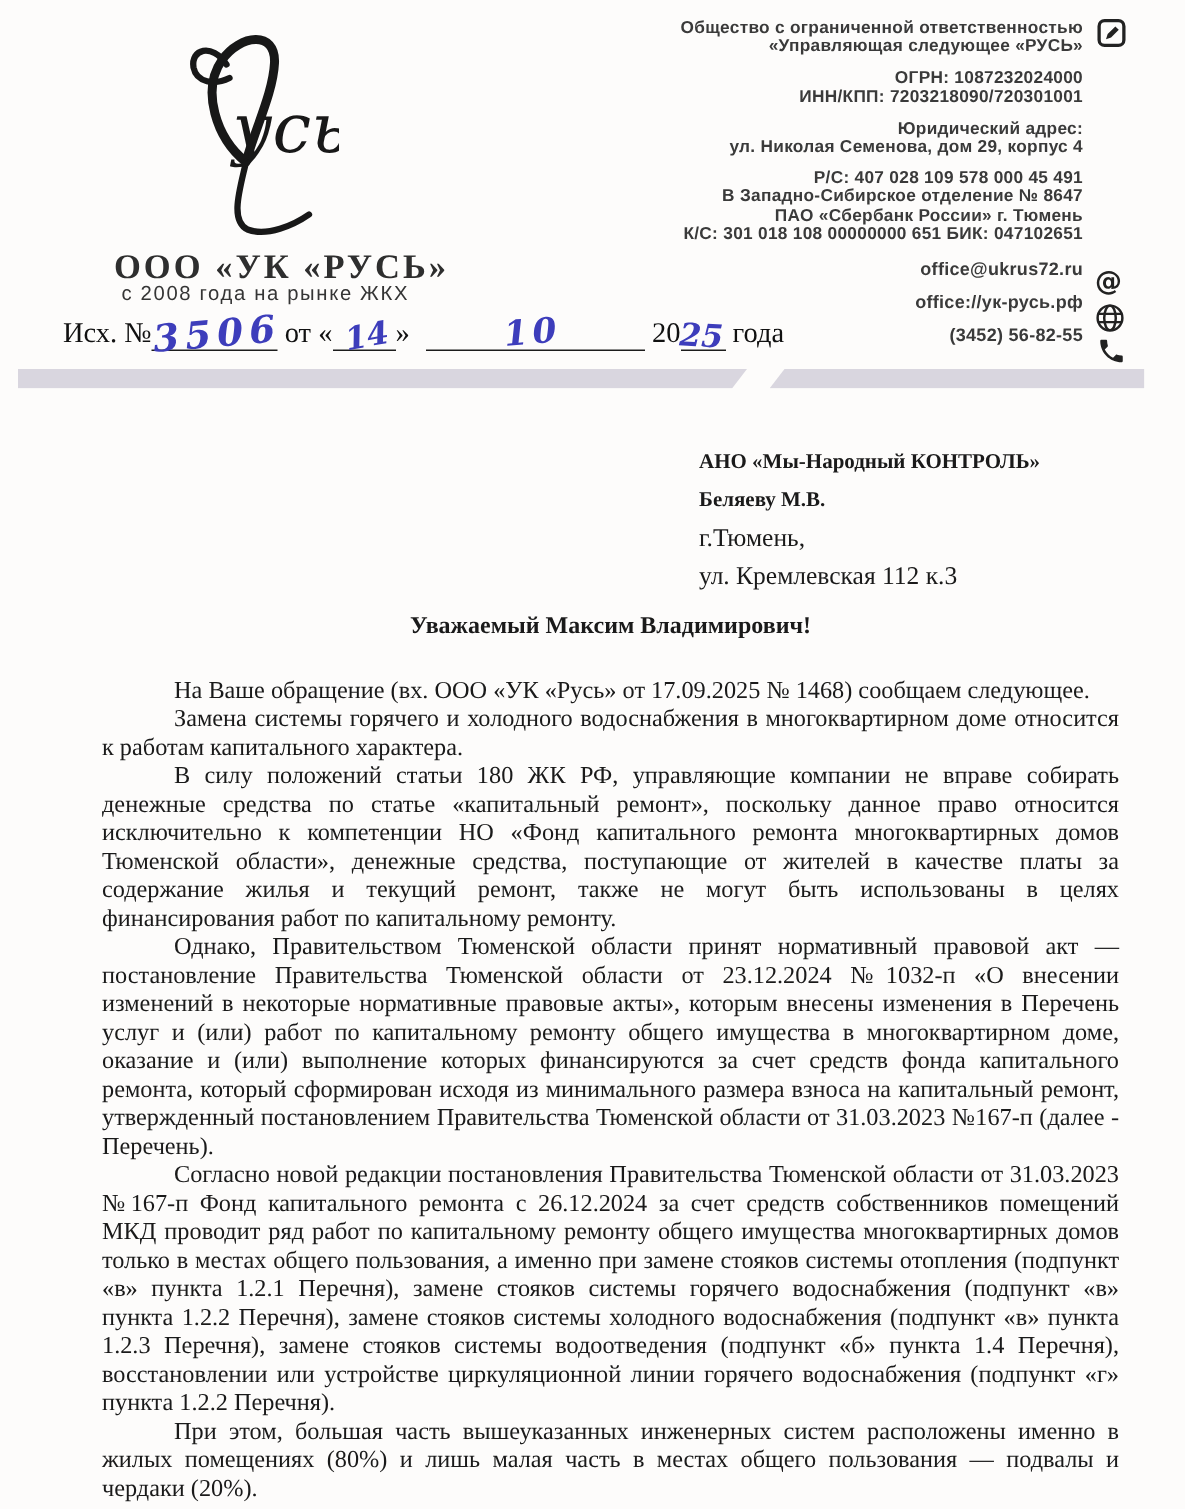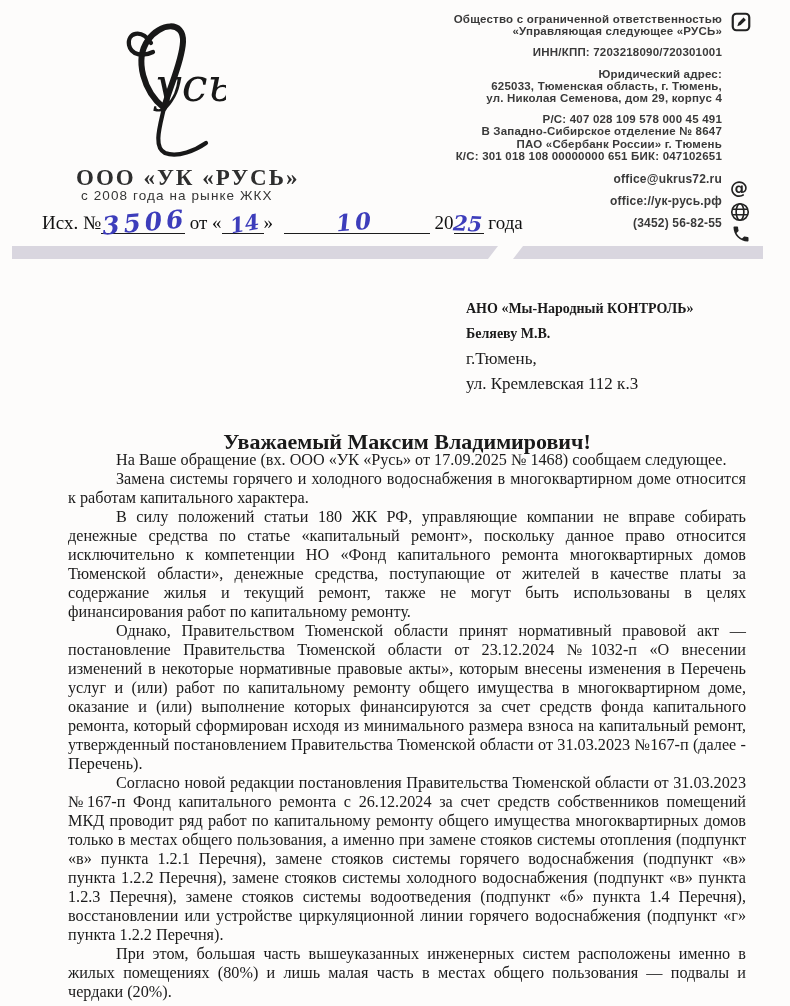--- a/index.html
+++ b/index.html
@@ -57,22 +57,22 @@
   
   .sep{position:absolute;top:246px;height:13px;background:#d9d6df;}
   .sep-left{left:12px;width:486px;clip-path:polygon(0 0,100% 0,calc(100% - 10px) 100%,0 100%);}
   .sep-right{left:513px;width:250px;clip-path:polygon(10px 0,100% 0,100% 100%,0 100%);}
   
   .recipient{
     position:absolute;left:466px;top:296px;font-size:17px;line-height:25px;
   }
   .recipient .b{font-weight:700;font-size:14px;}
   .salutation{
-    position:absolute;left:68px;top:429px;width:678px;text-align:center;
-    font-weight:700;font-size:22px;
+    position:absolute;left:68px;top:409px;width:678px;text-align:center;
+    font-weight:700;font-size:16px;
   }
   .letter-body{
     position:absolute;left:68px;top:451px;width:678px;
     font-size:16.2px;line-height:19px;text-align:justify;
   }
   .para{margin:0;text-indent:48px;}
 </style>
 </head>
 <body>
 
@@ -91,25 +91,25 @@
   <div class="tagline">с 2008 года на рынке ЖКХ</div>
 
   <div class="outgoing"><span>Исх. №</span><span class="blank b1"><span class="hand h1">3506</span></span><span> от «</span><span class="blank b2"><span class="hand h2">14</span></span><span>» </span><span class="blank b3"><span class="hand h3">10</span></span><span> 20</span><span class="blank b4"><span class="hand h4">25</span></span><span> года</span></div>
 
   <div class="hright">
     <div class="g">
       <div>Общество с ограниченной ответственностью</div>
       <div>«Управляющая следующее «РУСЬ»</div>
     </div>
     <div class="g">
+      <div>ОГРН: 1087232024000</div>
       <div>ИНН/КПП: 7203218090/720301001</div>
     </div>
     <div class="g">
       <div>Юридический адрес:</div>
-      <div>625033, Тюменская область, г. Тюмень,</div>
       <div>ул. Николая Семенова, дом 29, корпус 4</div>
     </div>
     <div class="g g4">
       <div>Р/С: 407 028 109 578 000 45 491</div>
       <div>В Западно-Сибирское отделение № 8647</div>
       <div>ПАО «Сбербанк России» г. Тюмень</div>
       <div>К/С: 301 018 108 00000000 651 БИК: 047102651</div>
     </div>
     <div class="contact">office@ukrus72.ru</div>
     <div class="contact">office://ук-русь.рф</div>

